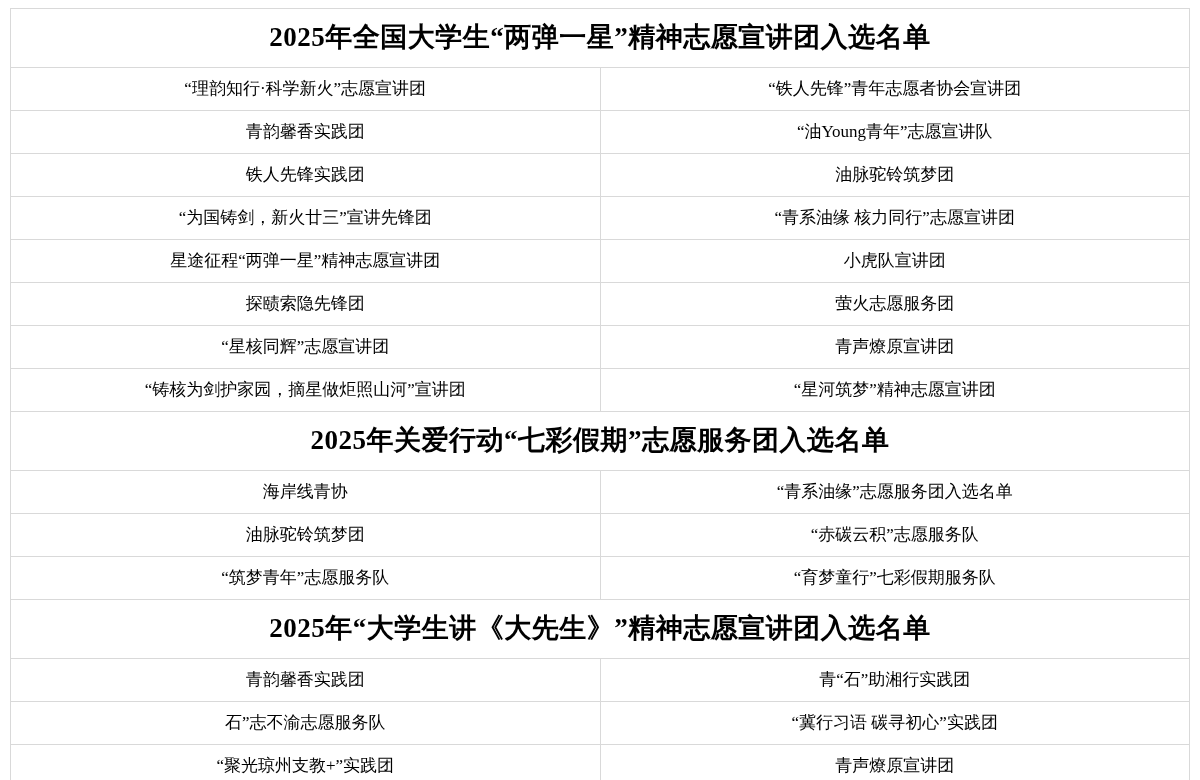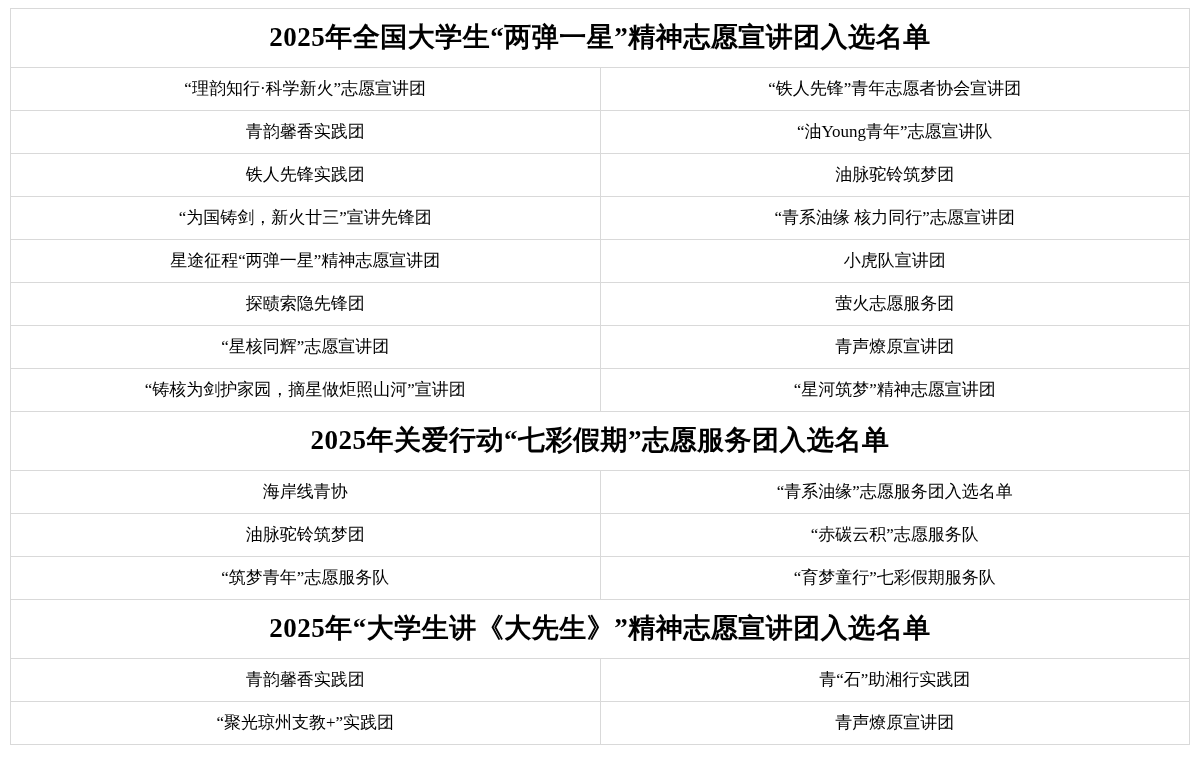--- a/index.html
+++ b/index.html
@@ -108,19 +108,23 @@
       </tr>
 
       <tr>
         <td class="section-title" colspan="2">2025年“大学生讲《大先生》”精神志愿宣讲团入选名单</td>
       </tr>
       <tr>
         <td>青韵馨香实践团</td>
         <td>青“石”助湘行实践团</td>
       </tr>
       <tr>
+        <td>石”志不渝志愿服务队</td>
+        <td>“冀行习语 碳寻初心”实践团</td>
+      </tr>
+      <tr>
         <td>“聚光琼州支教+”实践团</td>
         <td>青声燎原宣讲团</td>
       </tr>
 
     </tbody>
   </table>
 </div>
 
 </body></html>

